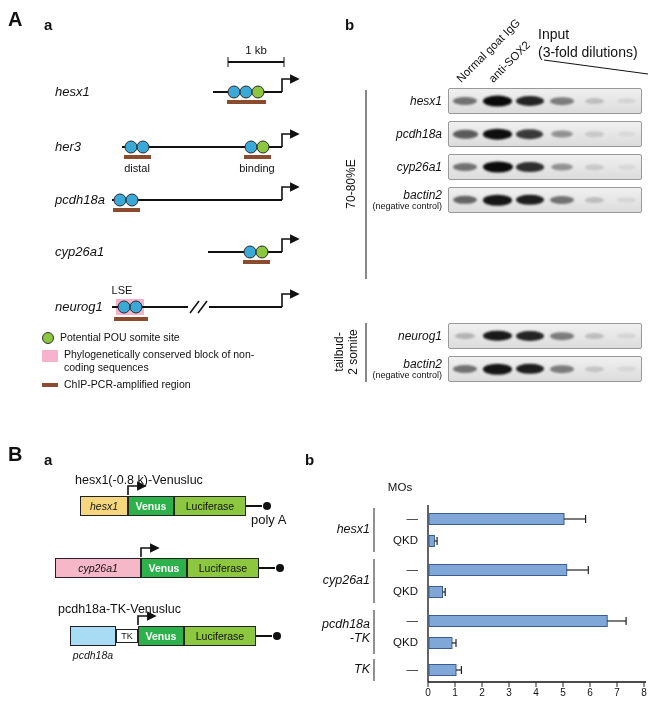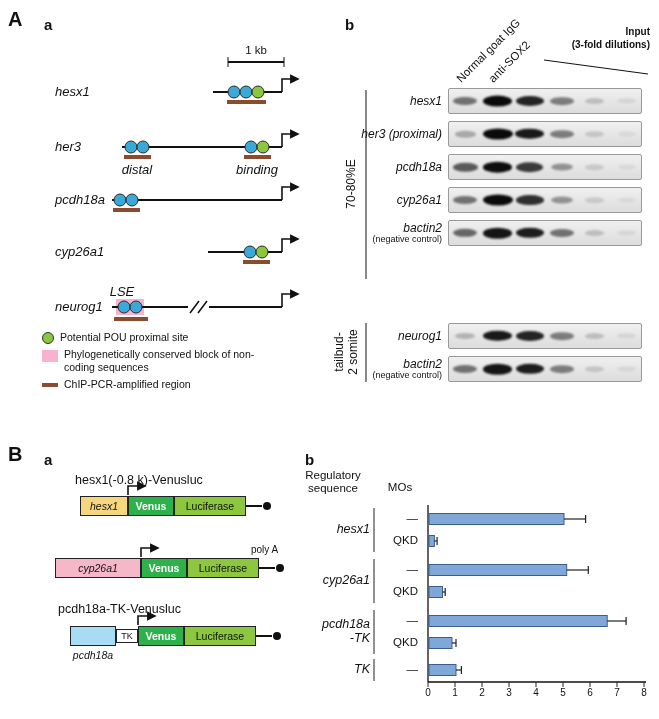--- a/index.html
+++ b/index.html
@@ -17,21 +17,21 @@
   .thick { stroke:#111; stroke-width:2; }
   .slash { stroke:#111; stroke-width:1.5; }
   .chip  { stroke:var(--chip); stroke-width:4; }
   .sox   { fill:var(--sox); stroke:#2a2a2a; stroke-width:1; }
   .pou   { fill:var(--pou); stroke:#2a2a2a; stroke-width:1; }
   .cons  { fill:var(--conserved); }
   .axis  { stroke:#111; stroke-width:1.3; }
 
   
   .gene-label { position:absolute; left:55px; font-style:italic; font-size:13px; z-index:3; }
-  .site-caption { position:absolute; font-size:13px; text-align:center; z-index:3;font-style:italic; }
+  .site-caption { position:absolute; font-size:11px; text-align:center; z-index:3; }
   .scale-caption { position:absolute; left:228px; top:44px; width:56px; text-align:center; font-size:11.5px; z-index:3; }
 
   
   #legend { position:absolute; left:42px; top:331px; width:240px; z-index:3; }
   .legend-row { display:flex; gap:6px; margin-bottom:4px; align-items:flex-start; }
   .lg-circle { flex:0 0 auto; width:12px; height:12px; border-radius:50%; border:1px solid #333; margin-top:1px; }
   .lg-rect { flex:0 0 auto; width:16px; height:12px; background:var(--conserved); margin-top:2px; }
   .lg-line { flex:0 0 auto; width:16px; height:4px; background:var(--chip); margin-top:5px; }
   .lg-text { font-size:10.5px; line-height:1.25; }
 
@@ -39,35 +39,35 @@
   .gel-group { position:absolute; left:332px; display:flex; flex-direction:column; z-index:1; }
   #gel-group-0 { top:88px; }
   #gel-group-1 { top:323px; }
   .gel-row { display:flex; align-items:center; margin-bottom:7px; height:26px; }
   .gel-label { width:116px; padding-right:6px; text-align:right; line-height:1.05; }
   .gel-gene { font-style:italic; font-size:12px; }
   .gel-note { font-size:9px; }
   .gel-strip { position:relative; width:194px; height:26px; background:linear-gradient(#f0f0f0,#dcdcdc); border:1px solid #999; border-radius:2px; overflow:hidden; }
   .gel-band { position:absolute; top:50%; transform:translateY(-50%); background:#0a0a0a; border-radius:50%; filter:blur(0.8px); }
   .gel-col-header { position:absolute; transform-origin:0 100%; transform:rotate(-45deg); font-size:11.5px; white-space:nowrap; height:14px; z-index:3; }
-  #hdr-input { position:absolute; left:538px; top:26px; width:112px; text-align:right; font-size:10px; line-height:1.25; z-index:3;font-weight:bold; }
+  #hdr-input { position:absolute; left:538px; top:26px; width:112px; text-align:left; font-size:14px; line-height:1.25; z-index:3; }
   .stage-label { position:absolute; transform:translate(-50%,-50%) rotate(-90deg); font-size:12px; text-align:center; line-height:1.15; white-space:nowrap; z-index:3; }
 
   
   .construct-title { position:absolute; font-size:12.5px; z-index:3; }
   .construct-row { position:absolute; display:flex; align-items:center; height:20px; z-index:3; }
   .cbox { height:20px; border:1px solid #222; display:flex; align-items:center; justify-content:center; font-size:10.5px; }
   .box-hesx1 { width:48px; background:var(--hesx1_box); font-style:italic; }
   .box-cyp   { width:86px; background:var(--cyp26a1_box); font-style:italic; }
   .box-pcdh  { width:46px; background:var(--pcdh18a_box); }
   .box-tk    { width:22px; height:14px; background:#fff; font-size:9px; }
   .box-venus { width:46px; background:var(--venus); color:#fff; font-weight:bold; }
   .box-luc   { width:72px; background:var(--luciferase); }
   .construct-caption { position:absolute; left:64px; top:649px; width:58px; text-align:center; font-style:italic; font-size:10.5px; z-index:3; }
-  .polya-caption { position:absolute; left:251px; top:512px; font-size:10px; z-index:3;margin-top:32px; }
+  .polya-caption { position:absolute; left:251px; top:512px; font-size:13px; z-index:3; }
 
   
   #chart-labels { position:absolute; inset:0; z-index:3; pointer-events:none; }
   .chart-group-label { position:absolute; left:292px; width:78px; text-align:right; font-style:italic; font-size:12.5px; line-height:1.1; }
   .chart-mo-label { position:absolute; left:380px; width:38px; text-align:right; font-size:11.5px; }
   .chart-tick-label { position:absolute; top:687px; width:16px; text-align:center; font-size:10px; }
   #hdr-reg { position:absolute; left:294px; top:469px; width:78px; text-align:center; font-size:11.5px; line-height:1.15; z-index:3; }
   #hdr-mos { position:absolute; left:382px; top:481px; width:36px; text-align:center; font-size:11.5px; z-index:3; }
   #xlabel { position:absolute; left:428px; top:700px; width:218px; text-align:center; font-size:11px; z-index:3; }
 </style>
@@ -208,21 +208,21 @@
   <div class="gene-label" style="top:192px">pcdh18a</div>
   <div class="gene-label" style="top:244px">cyp26a1</div>
   <div class="gene-label" style="top:299px">neurog1</div>
   <div class="site-caption" style="left:112px;top:162px;width:50px">distal</div>
   <div class="site-caption" style="left:228px;top:162px;width:58px">binding</div>
   <div class="site-caption" style="left:104px;top:284px;width:36px">LSE</div>
 
   <div id="legend">
     <div class="legend-row">
       <span class="lg-circle" style="background:var(--pou)"></span>
-      <span class="lg-text">Potential POU proximal site</span>
+      <span class="lg-text">Potential POU somite site</span>
     </div>
     <div class="legend-row" style="width:220px">
       <span class="lg-rect"></span>
       <span class="lg-text">Phylogenetically conserved block of non-coding sequences</span>
     </div>
     <div class="legend-row">
       <span class="lg-line"></span>
       <span class="lg-text">ChIP-PCR-amplified region</span>
     </div>
   </div>
@@ -249,33 +249,20 @@
           <div class="gel-band" style="width: 24px; height: 8px; left: 4.2px; opacity: 0.53;"></div>
           <div class="gel-band" style="width: 29.64px; height: 10.82px; left: 33.68px; opacity: 1;"></div>
           <div class="gel-band" style="width: 28.2px; height: 10.1px; left: 66.7px; opacity: 0.88;"></div>
           <div class="gel-band" style="width: 23.4px; height: 7.7px; left: 101.4px; opacity: 0.48;"></div>
           <div class="gel-band" style="width: 19.8px; height: 5.9px; left: 135.5px; opacity: 0.18;"></div>
           <div class="gel-band" style="width: 18.6px; height: 5.3px; left: 168.4px; opacity: 0.08;"></div>
         </div>
       </div>
       <div class="gel-row">
         <div class="gel-label">
-          <div class="gel-gene">her3 (proximal)</div>
-        </div>
-        <div class="gel-strip">
-          <div class="gel-band" style="width: 21px; height: 6.5px; left: 5.7px; opacity: 0.28;"></div>
-          <div class="gel-band" style="width: 30px; height: 11px; left: 33.5px; opacity: 1;"></div>
-          <div class="gel-band" style="width: 28.8px; height: 10.4px; left: 66.4px; opacity: 0.93;"></div>
-          <div class="gel-band" style="width: 23.4px; height: 7.7px; left: 101.4px; opacity: 0.48;"></div>
-          <div class="gel-band" style="width: 19.44px; height: 5.72px; left: 135.68px; opacity: 0.15;"></div>
-          <div class="gel-band" style="width: 18.36px; height: 5.18px; left: 168.52px; opacity: 0.06;"></div>
-        </div>
-      </div>
-      <div class="gel-row">
-        <div class="gel-label">
           <div class="gel-gene">pcdh18a</div>
         </div>
         <div class="gel-strip">
           <div class="gel-band" style="width: 25.2px; height: 8.6px; left: 3.6px; opacity: 0.63;"></div>
           <div class="gel-band" style="width: 29.4px; height: 10.7px; left: 33.8px; opacity: 0.98;"></div>
           <div class="gel-band" style="width: 27px; height: 9.5px; left: 67.3px; opacity: 0.78;"></div>
           <div class="gel-band" style="width: 22.2px; height: 7.1px; left: 102px; opacity: 0.38;"></div>
           <div class="gel-band" style="width: 19.2px; height: 5.6px; left: 135.8px; opacity: 0.13;"></div>
           <div class="gel-band" style="width: 18.36px; height: 5.18px; left: 168.52px; opacity: 0.06;"></div>
         </div>
@@ -372,21 +359,20 @@
       </div>
     <div class="cbox box-venus">
         <span>Venus</span>
       </div>
     <div class="cbox box-luc">
         <span>Luciferase</span>
       </div>
   </div>
   <div class="construct-caption">pcdh18a</div>
 
-  <div id="hdr-reg">Regulatory sequence</div>
   <div id="hdr-mos">MOs</div>
   <div id="chart-labels">
       <div class="chart-group-label" style="top: 523px;">
         <div>hesx1</div>
       </div>
       <div class="chart-mo-label" style="top: 512px;">—</div>
       <div class="chart-mo-label" style="top: 534px;">QKD</div>
       <div class="chart-group-label" style="top: 574px;">
         <div>cyp26a1</div>
       </div>

